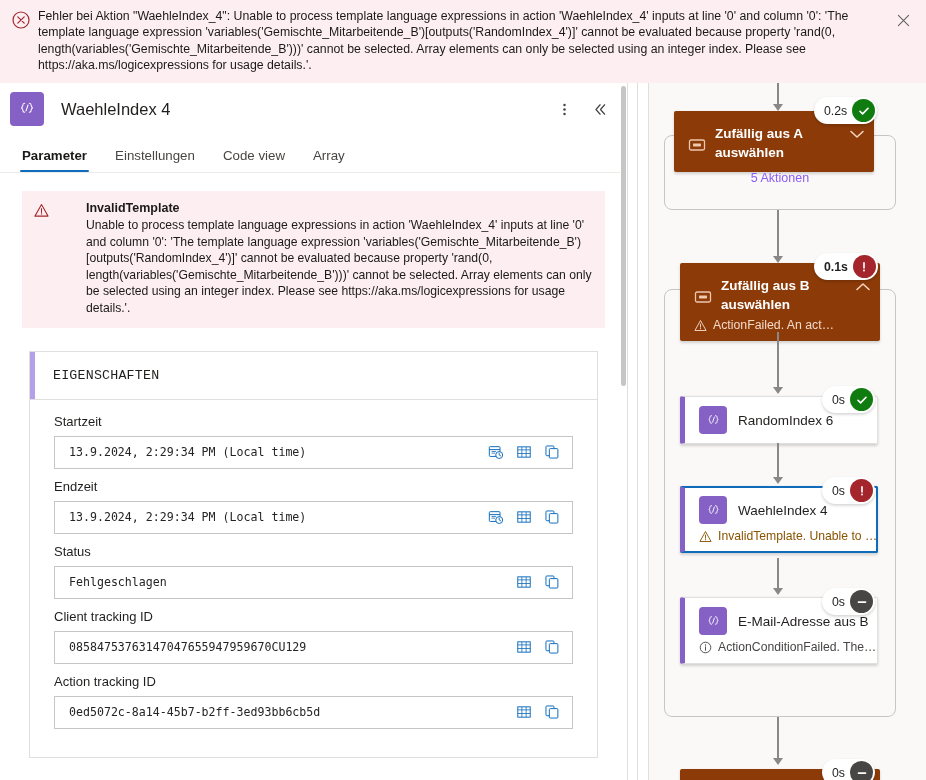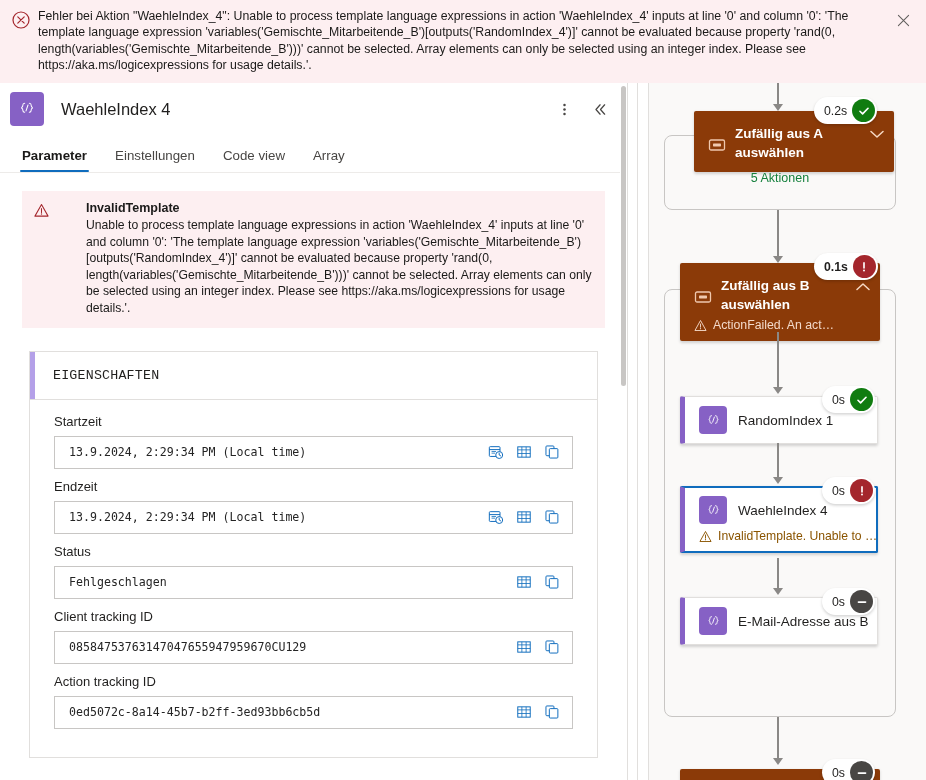--- a/index.html
+++ b/index.html
@@ -270,21 +270,21 @@
   }
   .chevron {
     position: absolute;
     right: 10px; top: 14px;
     width: 14px; height: 9px;
     cursor: pointer;
   }
   .scope-count {
     position: absolute;
     font-size: 12.5px;
-    color: #15803d;
+    color: #8b5cf6;
     text-align: center;
   }
 
   .node.action {
     background: #ffffff;
     border: 1px solid #e1dfdd;
     border-left: 5px solid #8661c5;
     padding: 9px 10px 9px 0;
   }
   .node.action.selected {
@@ -549,21 +549,21 @@
 <div class="vdiv" style="left:627px"></div>
 <div class="vdiv" style="left:637px"></div>
 <div class="vdiv" style="left:648px"></div>
 
 <div id="canvas">
 
   <div class="scope-frame" style="left:15px; top:52px; width:232px; height:75px;"></div>
   <div class="conn" style="left:128px; top:0px; height:22px;"></div>
   <div class="arrow-head" style="left:124px; top:21px;"></div>
 
-  <div class="node scope" style="left:45px; top:28px; width:200px;">
+  <div class="node scope" style="left:25px; top:28px; width:200px;">
     <div class="node-row">
       <span class="scope-glyph">
         <svg viewBox="0 0 18 18" width="18" height="18">
           <rect x="1.5" y="4" width="15" height="10" rx="1.5" fill="none" stroke="#f0c8ae" stroke-width="1.3"></rect>
           <rect x="5" y="7.6" width="8" height="2.8" rx=".6" fill="#f0c8ae"></rect>
         </svg>
       </span>
       <div class="node-title">Zufällig aus A auswählen</div>
     </div>
     <span class="chevron">
@@ -627,21 +627,21 @@
 
   <div class="node action" style="left:31px; top:313px; width:198px;">
     <div class="node-row">
       <span class="act-icon">
         <svg viewBox="0 0 24 24" width="17" height="17">
           <path d="M9.2 5.2c-1.8 0-2.2 1-2.2 2.4 0 1.4-.2 2.2-1.3 2.4v1.1c1.1.2 1.3 1 1.3 2.4 0 1.4.4 2.4 2.2 2.4" fill="none" stroke="#ffffff" stroke-width="1.3" stroke-linecap="round"></path>
           <path d="M14.8 5.2c1.8 0 2.2 1 2.2 2.4 0 1.4.2 2.2 1.3 2.4v1.1c-1.1.2-1.3 1-1.3 2.4 0 1.4-.4 2.4-2.2 2.4" fill="none" stroke="#ffffff" stroke-width="1.3" stroke-linecap="round"></path>
           <path d="M13.2 7.2 L10.8 14.3" fill="none" stroke="#ffffff" stroke-width="1.3" stroke-linecap="round"></path>
         </svg>
       </span>
-      <div class="node-title">RandomIndex 1</div>
+      <div class="node-title">RandomIndex 6</div>
     </div>
   </div>
   <div class="badge" style="left:173px; top:303px;">
     <span class="dur">0s</span>
     <span class="dot ok">
       <svg class="dot-glyph" viewBox="0 0 16 16" width="14" height="14">
         <path d="M3.4 8.3 L6.4 11.3 L12.6 4.9" fill="none" stroke="#ffffff" stroke-width="1.9" stroke-linecap="round" stroke-linejoin="round"></path>
       </svg>
     </span>
   </div>
@@ -688,20 +688,30 @@
     <div class="node-row">
       <span class="act-icon">
         <svg viewBox="0 0 24 24" width="17" height="17">
           <path d="M9.2 5.2c-1.8 0-2.2 1-2.2 2.4 0 1.4-.2 2.2-1.3 2.4v1.1c1.1.2 1.3 1 1.3 2.4 0 1.4.4 2.4 2.2 2.4" fill="none" stroke="#ffffff" stroke-width="1.3" stroke-linecap="round"></path>
           <path d="M14.8 5.2c1.8 0 2.2 1 2.2 2.4 0 1.4.2 2.2 1.3 2.4v1.1c-1.1.2-1.3 1-1.3 2.4 0 1.4-.4 2.4-2.2 2.4" fill="none" stroke="#ffffff" stroke-width="1.3" stroke-linecap="round"></path>
           <path d="M13.2 7.2 L10.8 14.3" fill="none" stroke="#ffffff" stroke-width="1.3" stroke-linecap="round"></path>
         </svg>
       </span>
       <div class="node-title">E-Mail-Adresse aus B</div>
     </div>
+    <div class="node-sub sub-info">
+      <span class="sub-ic">
+        <svg viewBox="0 0 14 14" width="13" height="13">
+          <circle cx="7" cy="7" r="5.7" fill="none" stroke="#484644" stroke-width="1"></circle>
+          <circle cx="7" cy="4.3" r=".7" fill="#484644"></circle>
+          <path d="M7 6.3 V10" stroke="#484644" stroke-width="1" stroke-linecap="round"></path>
+        </svg>
+      </span>
+      <span>ActionConditionFailed. The…</span>
+    </div>
   </div>
   <div class="badge" style="left:173px; top:505px;">
     <span class="dur">0s</span>
     <span class="dot skip">
       <svg class="dot-glyph" viewBox="0 0 16 16" width="14" height="14">
         <path d="M4 8 H12" stroke="#ffffff" stroke-width="2" stroke-linecap="round"></path>
       </svg>
     </span>
   </div>
 

